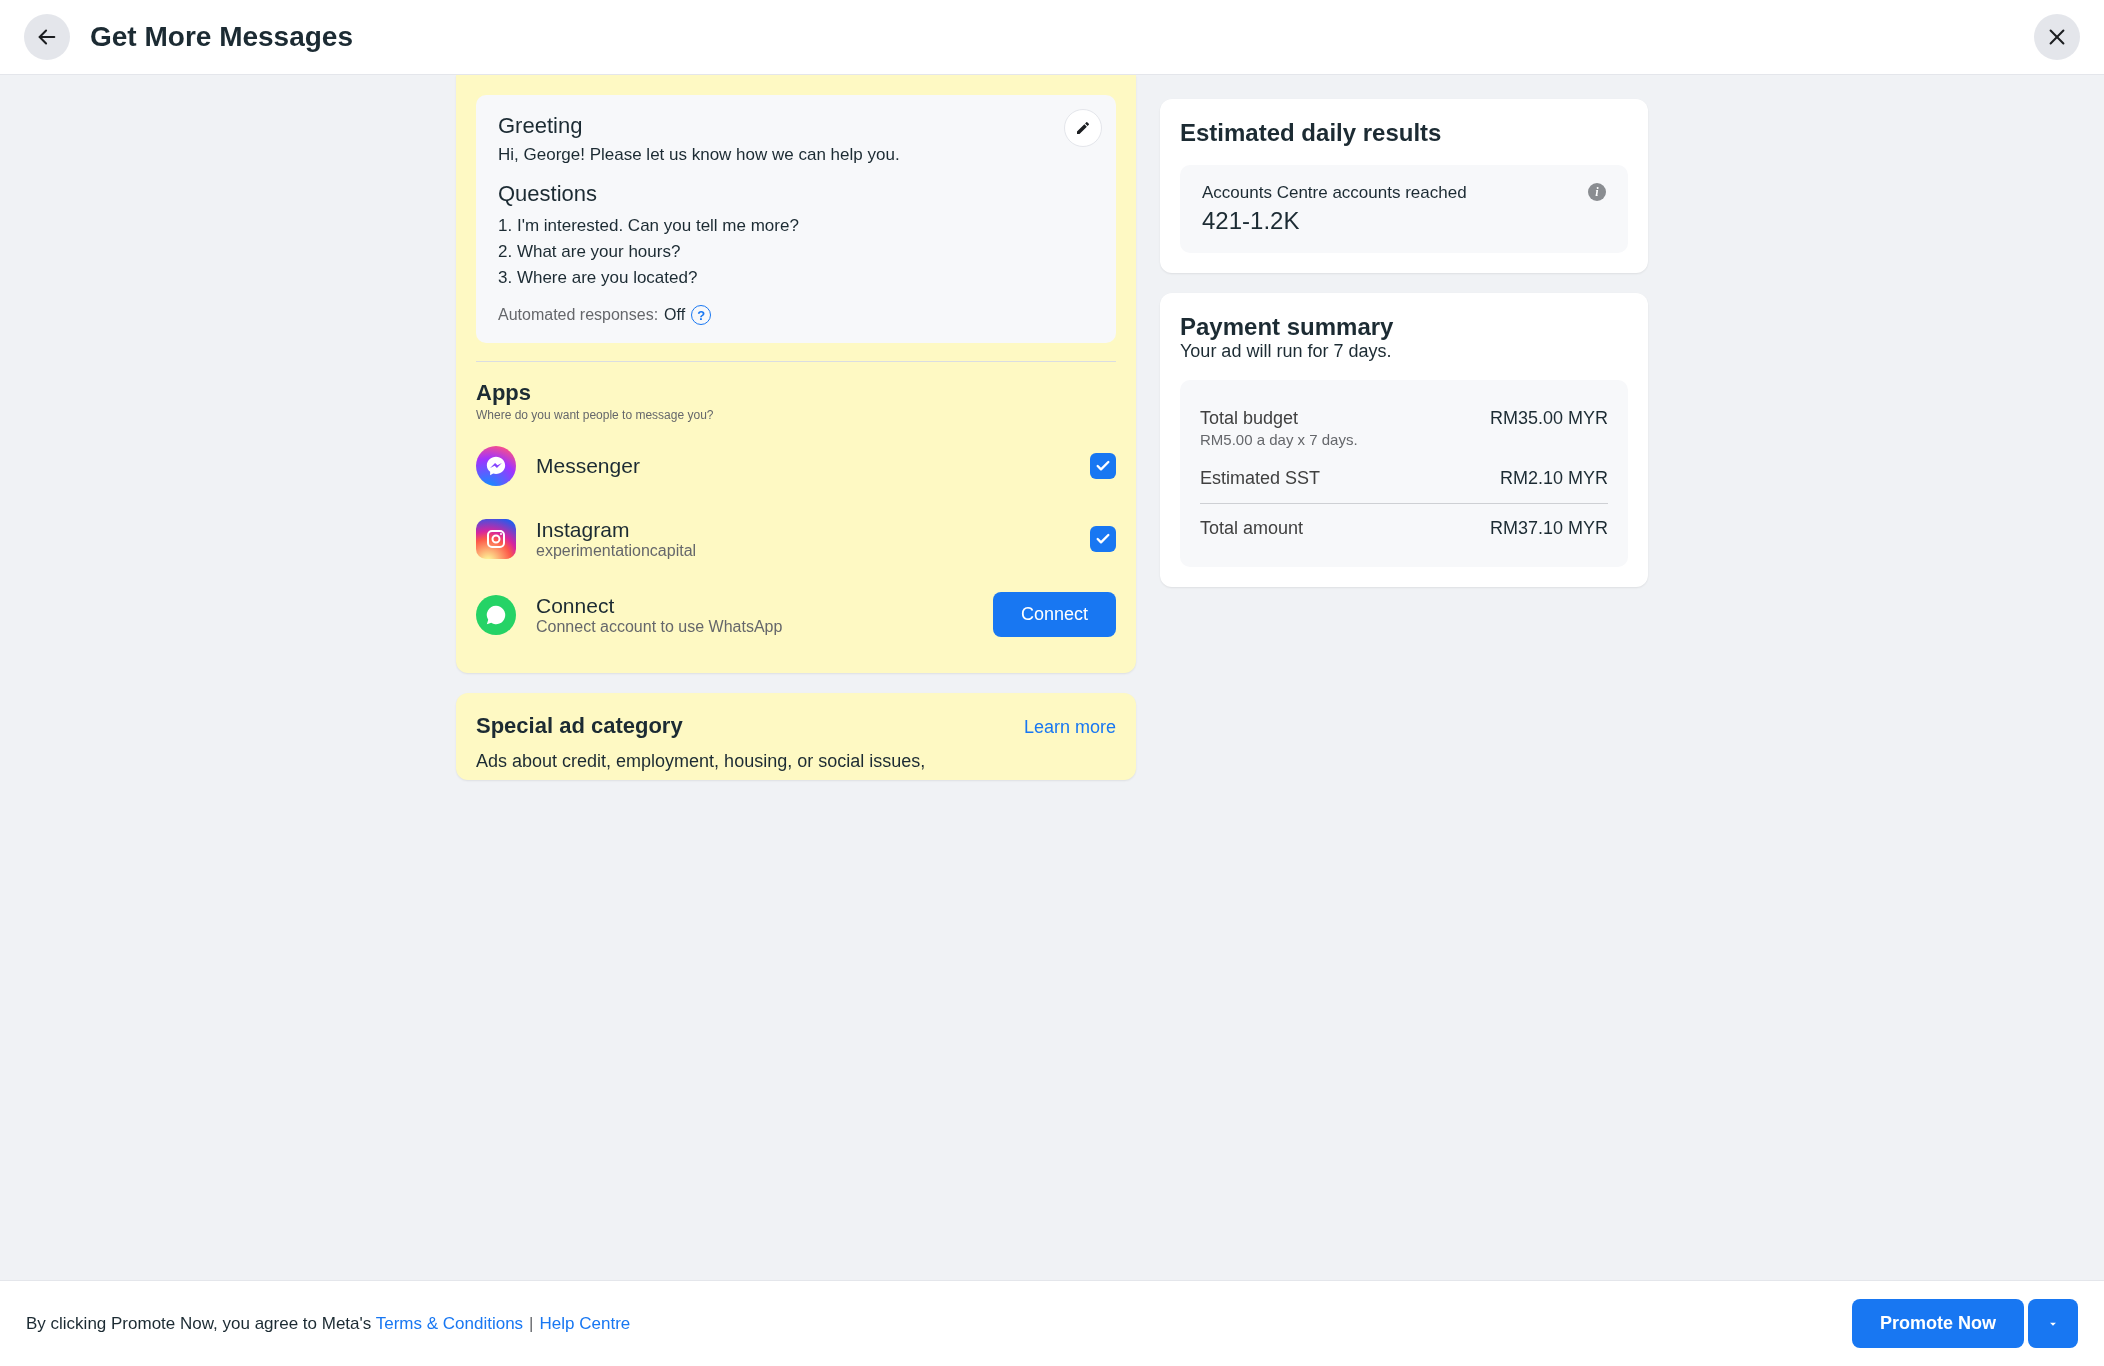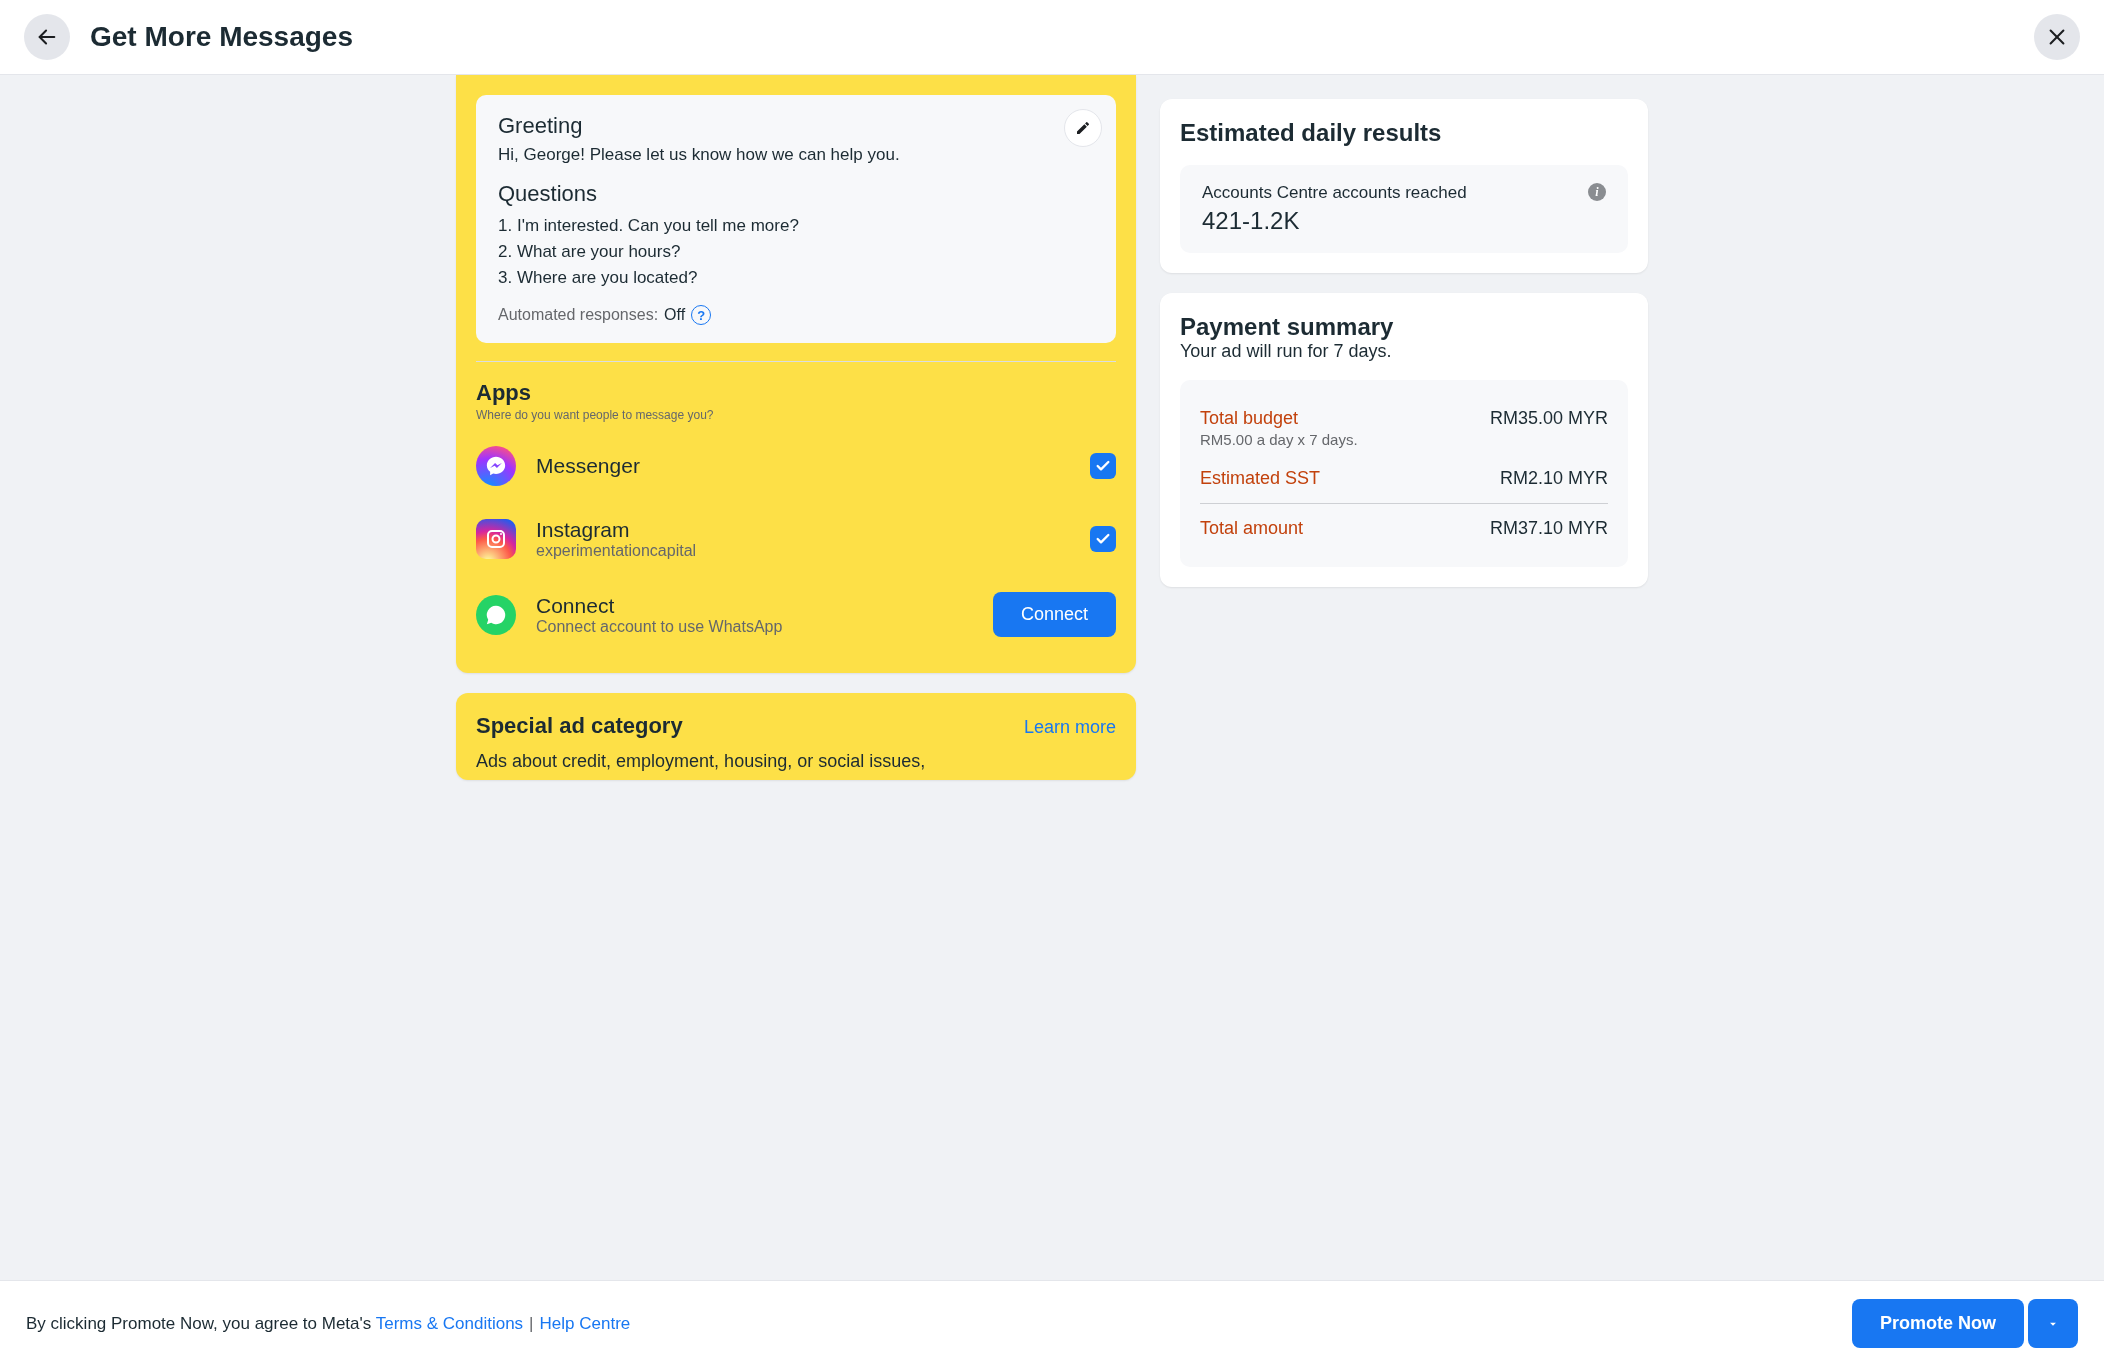--- a/index.html
+++ b/index.html
@@ -142,21 +142,21 @@
     width: 18px; height: 18px; border-radius: 50%;
     background: #8a8d91; color: #fff; display:inline-flex; align-items:center; justify-content:center;
     font-size: 12px; font-weight:700; font-style: italic; font-family: Georgia, serif;
   }
 
   .pay-title { font-size: 24px; font-weight: 700; color: #1c2b33; }
   .pay-sub { font-size: 18px; color: #1c2b33; margin-bottom: 18px; }
 
   .pay-box { background: #f7f8fa; border-radius: 10px; padding: 18px 20px; }
   .pay-line { display:flex; justify-content:space-between; align-items:flex-start; padding: 10px 0; }
-  .pay-line .lbl { font-size: 18px; color: #c2410c; }
+  .pay-line .lbl { font-size: 18px; color: #404040; }
   .pay-line .sub { font-size: 15px; color: #65676b; margin-top:2px; }
   .pay-line .amt { font-size: 18px; color: #1c2b33; }
   .pay-div { border-top: 1px solid #ced0d4; margin: 4px 0; }
 
   .disclaimer { font-size: 16px; color: #65676b; line-height: 1.4; margin-top: 10px; }
 
   .footer {
     background: #fff; border-top: 1px solid #e4e6eb;
     padding: 18px 26px; display:flex; align-items:center; justify-content:space-between;
   }
@@ -166,21 +166,21 @@
   .promote-btn {
     background: #1877f2; color:#ffffff; border:none; font-size:18px; font-weight:600;
     padding: 14px 28px; border-radius: 8px; cursor:pointer;
   }
   .promote-dd {
     background:#1877f2; color:#fff; border:none;
     width:50px; border-radius:8px; cursor:pointer;
     display:flex; align-items:center; justify-content:center;
   }
 
-  .main-card { background:#fde047; border-radius:12px; padding:20px; box-shadow: 0 1px 2px rgba(0,0,0,0.08); margin-bottom:20px; }
+  .main-card { background:#fef9c3; border-radius:12px; padding:20px; box-shadow: 0 1px 2px rgba(0,0,0,0.08); margin-bottom:20px; }
   .sac-desc { font-size: 18px; color:#1c2b33; margin-top: 10px; white-space: nowrap; overflow: hidden; }
   .first-card { border-top-left-radius:0; border-top-right-radius:0; margin-top:0; }
 
   .messenger-bg {
     background: radial-gradient(circle at 30% 110%, #0099ff 0%, #a033ff 60%, #ff5280 90%, #ff7061 100%);
     border-radius: 50%;
   }
   .instagram-bg {
     background: radial-gradient(circle at 30% 107%, #fdf497 0%, #fdf497 5%, #fd5949 45%, #d6249f 60%, #285AEB 90%);
     border-radius: 10px;

